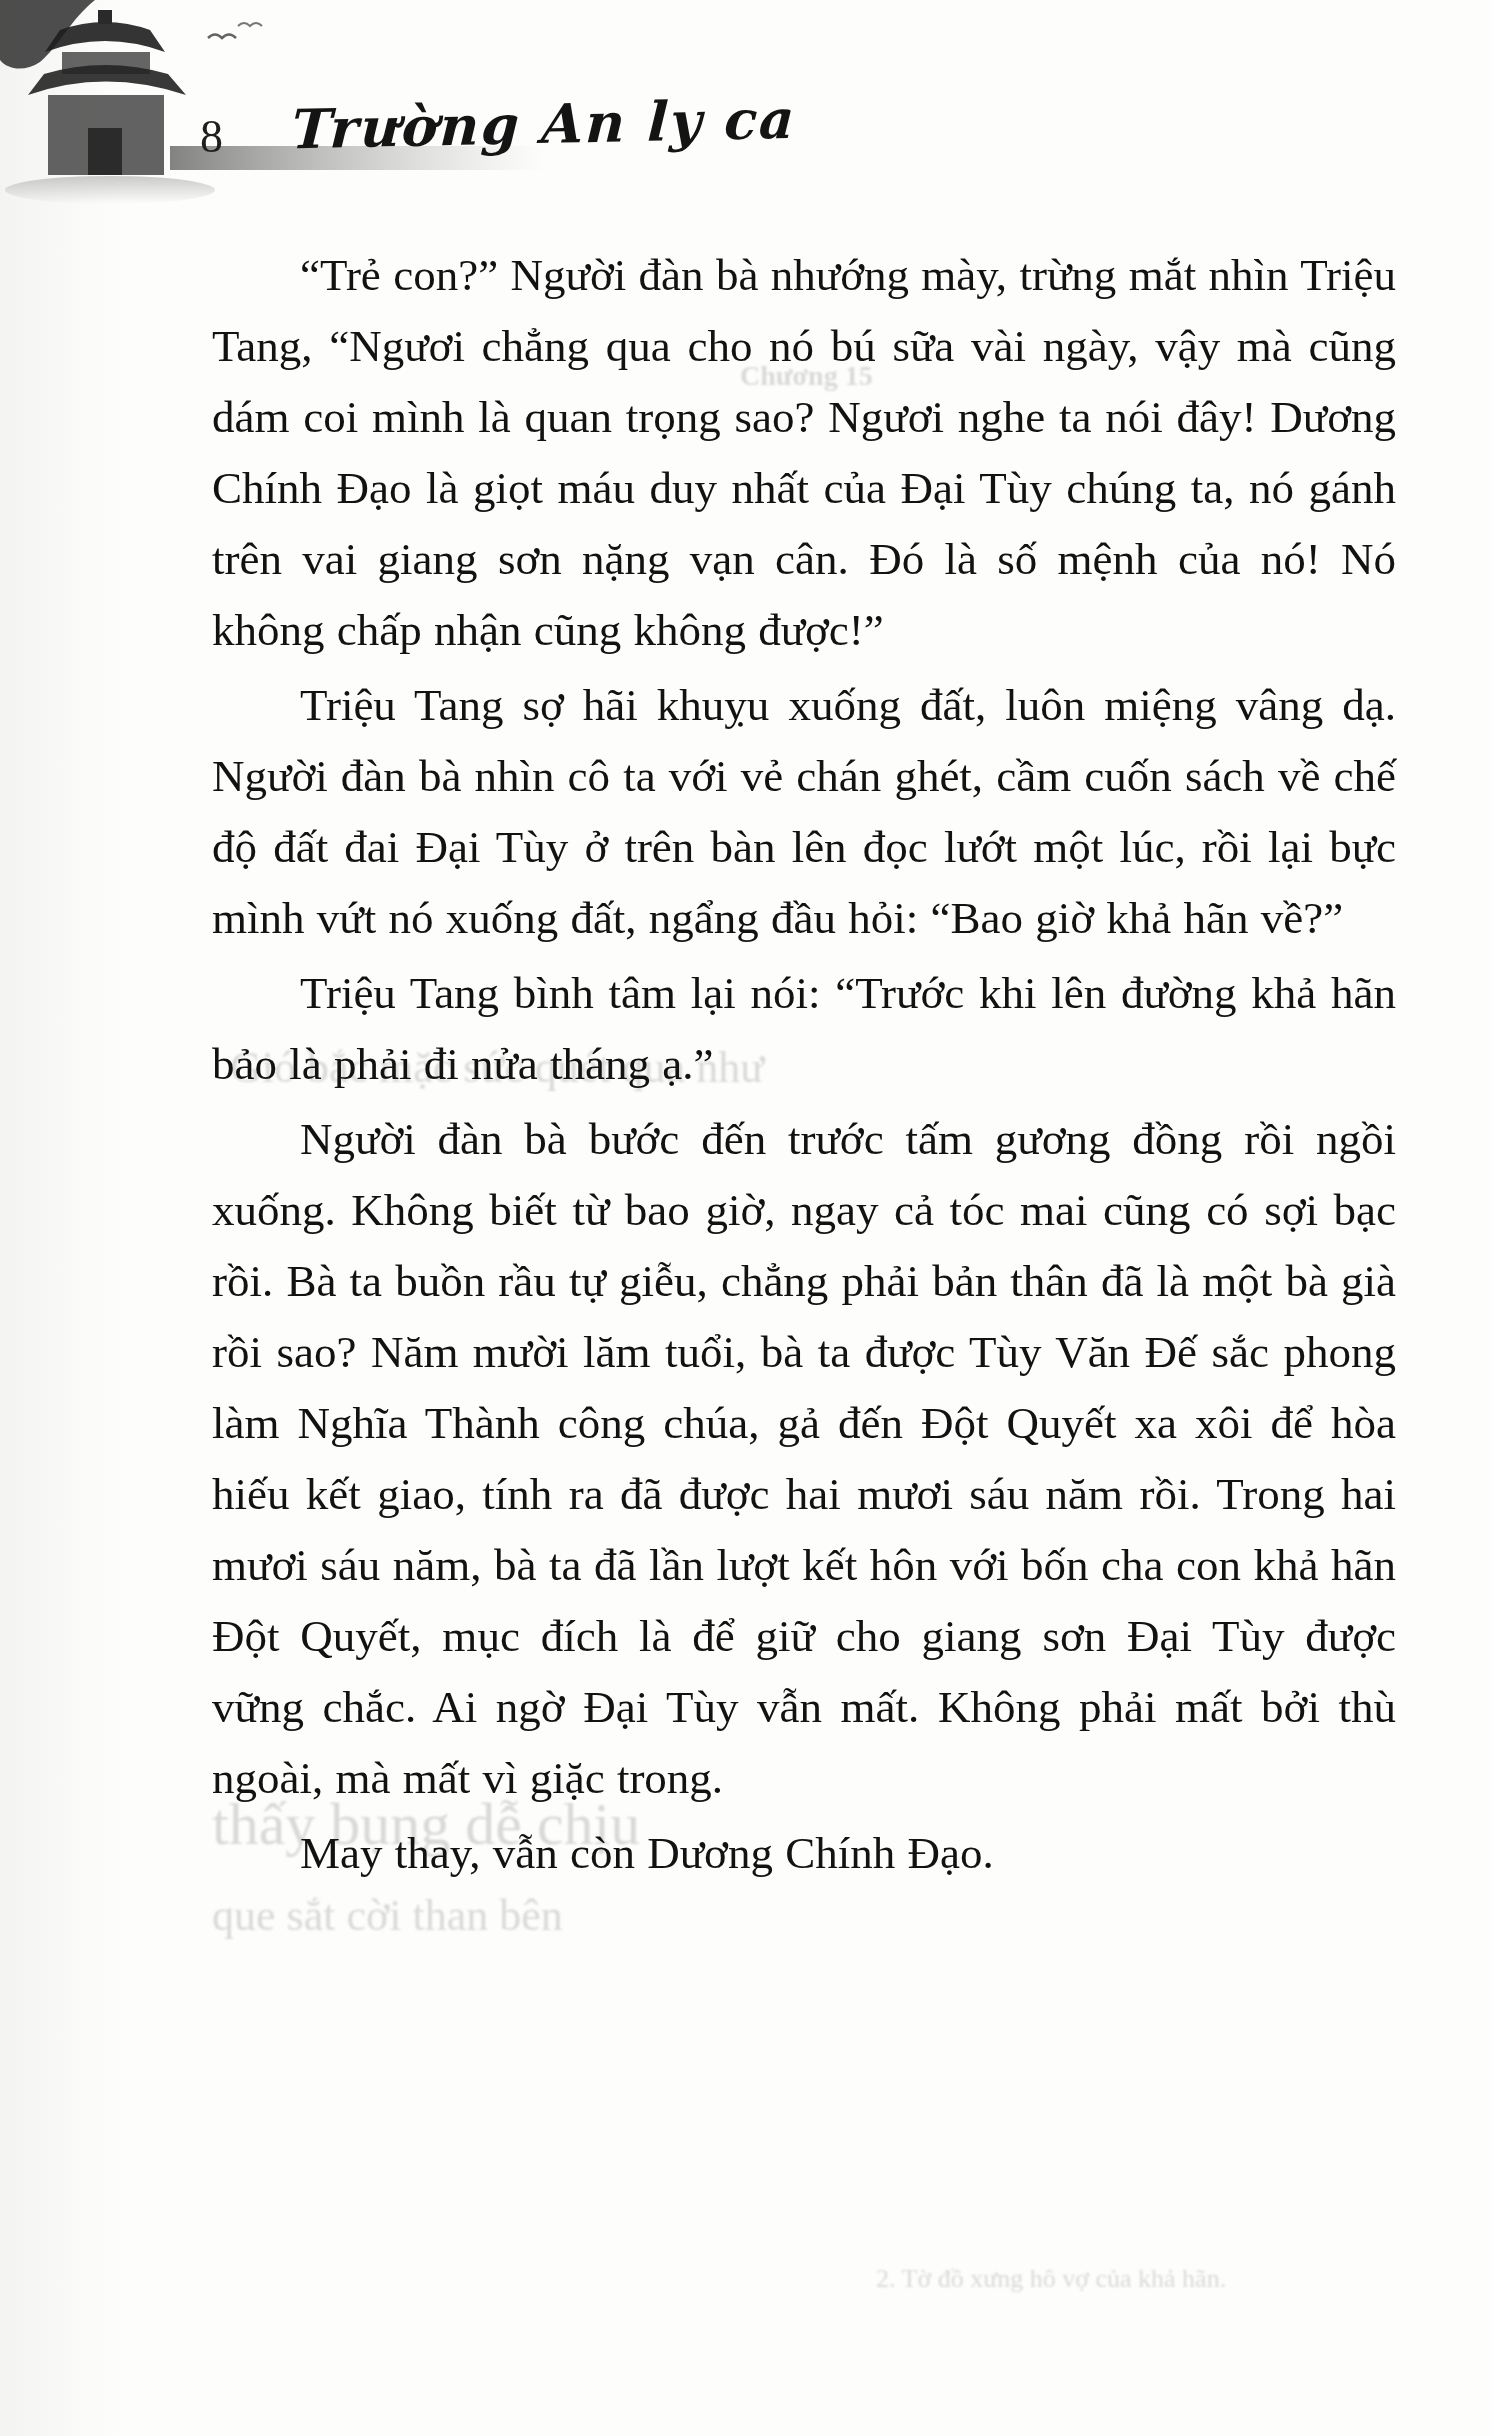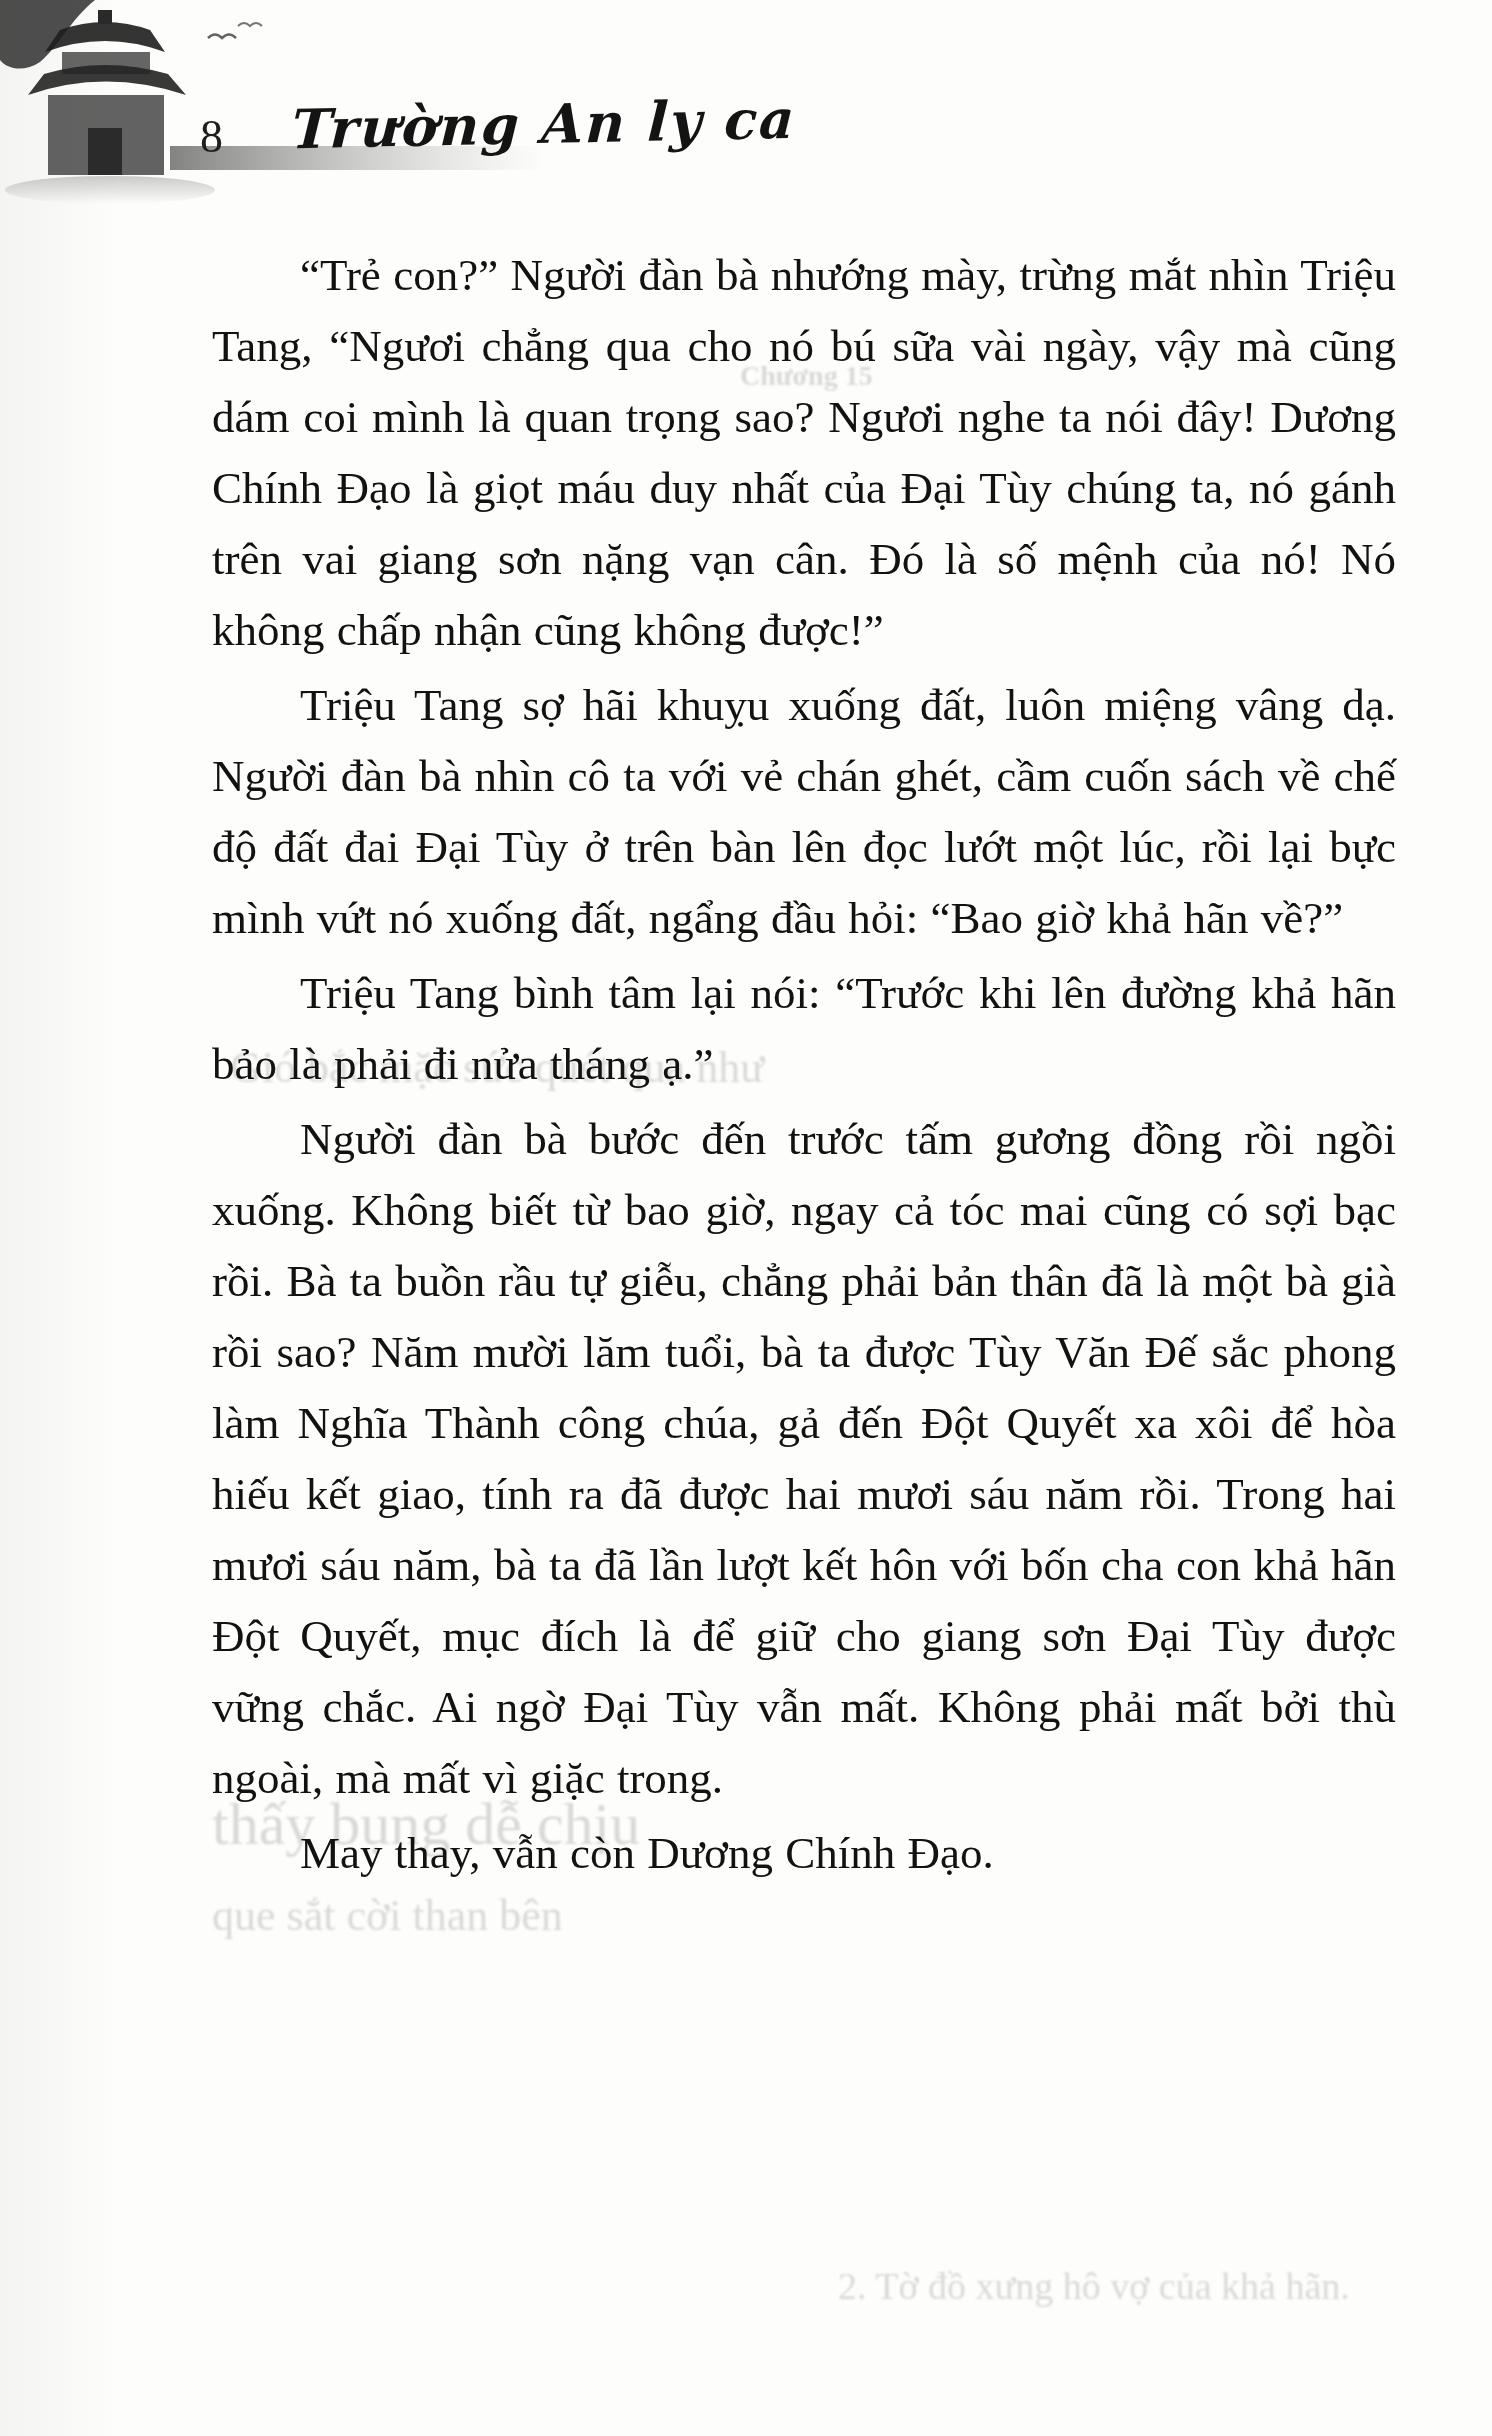--- a/index.html
+++ b/index.html
@@ -71,21 +71,21 @@
 
 <div class="page">
 
   <div class="edge-shade"></div>
 
   <div class="ghost-layer">
       <div class="ghost" style="left: 740px; top: 360px; font-size: 28px; font-weight: bold;">Chương 15</div>
       <div class="ghost" style="left: 230px; top: 1042px; font-size: 44px;">Gió bắc mặc sức quét qua như</div>
       <div class="ghost" style="left: 212px; top: 1790px; font-size: 60px;">thấy bụng dễ chịu</div>
       <div class="ghost" style="left: 212px; top: 1850px; font-size: 44px; margin-top: 40px;">que sắt cời than bên</div>
-      <div class="ghost" style="left: 838px; top: 2264px; font-size: 38px;">2. Tờ đồ xưng hô vợ của khả hãn.</div>
+      <div class="ghost" style="left: 876px; top: 2264px; font-size: 26px;">2. Tờ đồ xưng hô vợ của khả hãn.</div>
     </div>
 
   <div class="artwork">
     <svg width="560" height="210" viewBox="0 0 560 210" xmlns="http://www.w3.org/2000/svg">
       <defs>
         <linearGradient id="wallFade" x1="0" y1="0" x2="1" y2="0">
           <stop offset="0" stop-color="#5a5a5a" stop-opacity="0.75"></stop>
           <stop offset="1" stop-color="#9a9a9a" stop-opacity="0"></stop>
         </linearGradient>
         <linearGradient id="washFade" x1="0" y1="0" x2="0" y2="1">

